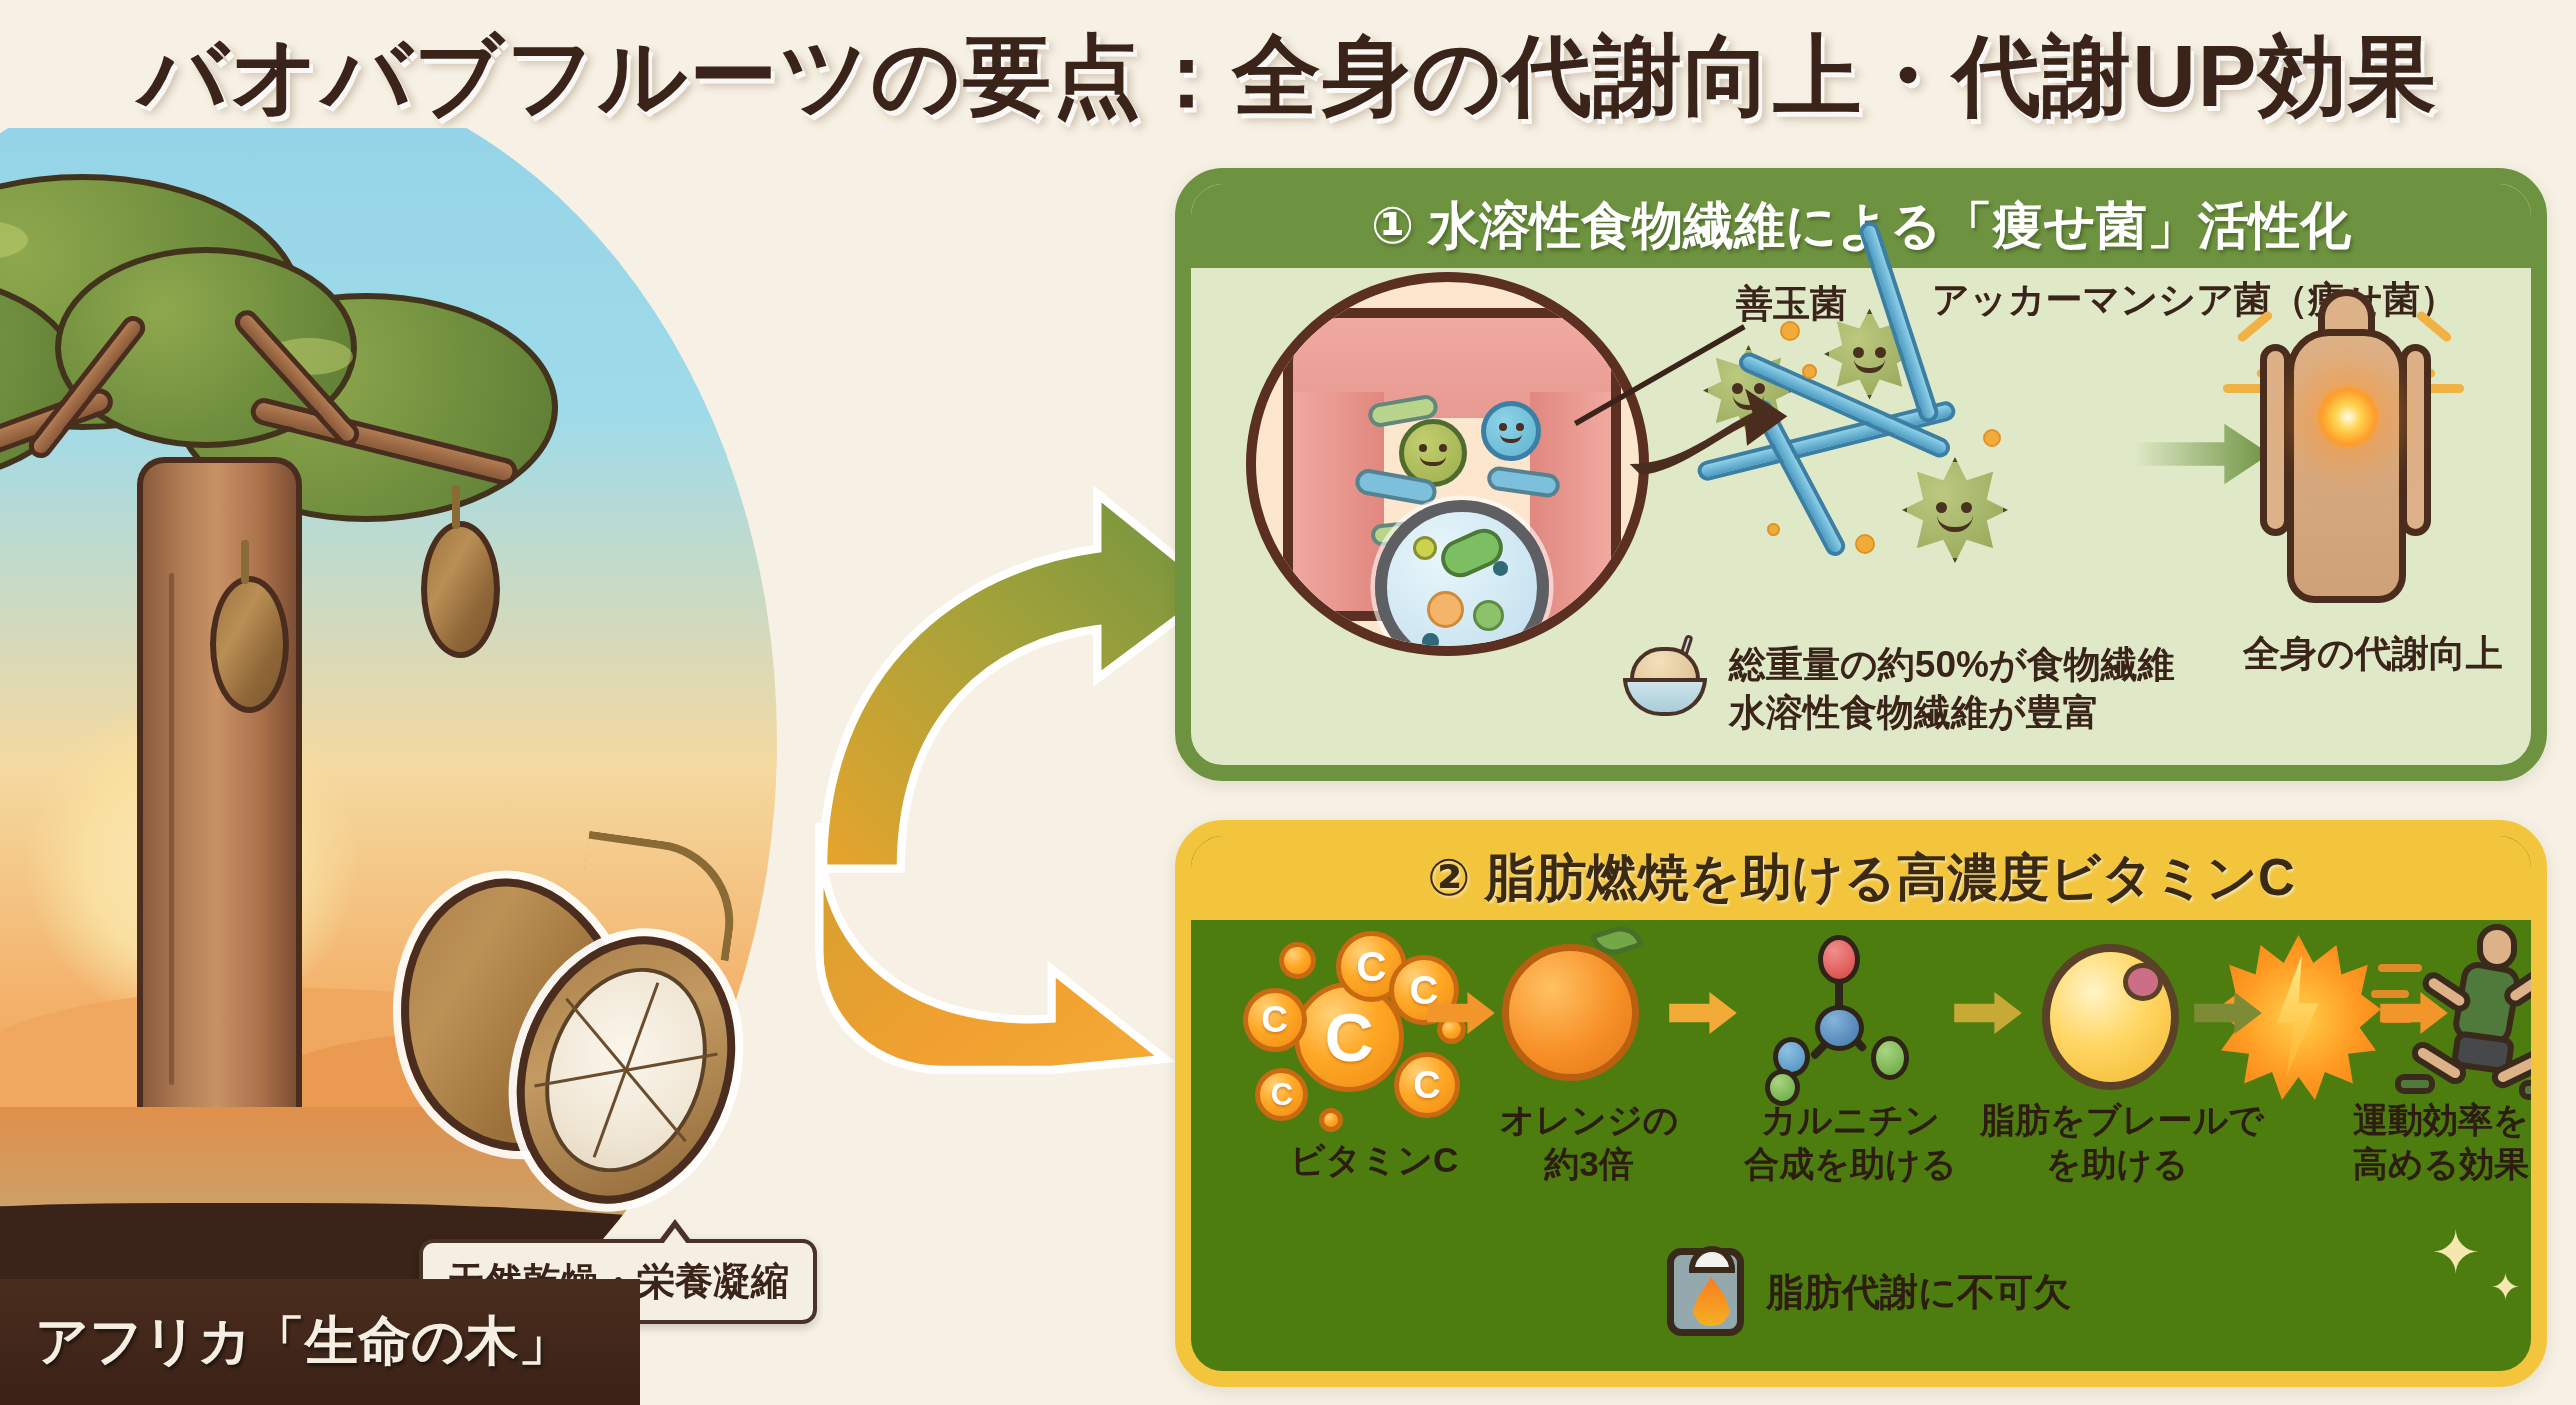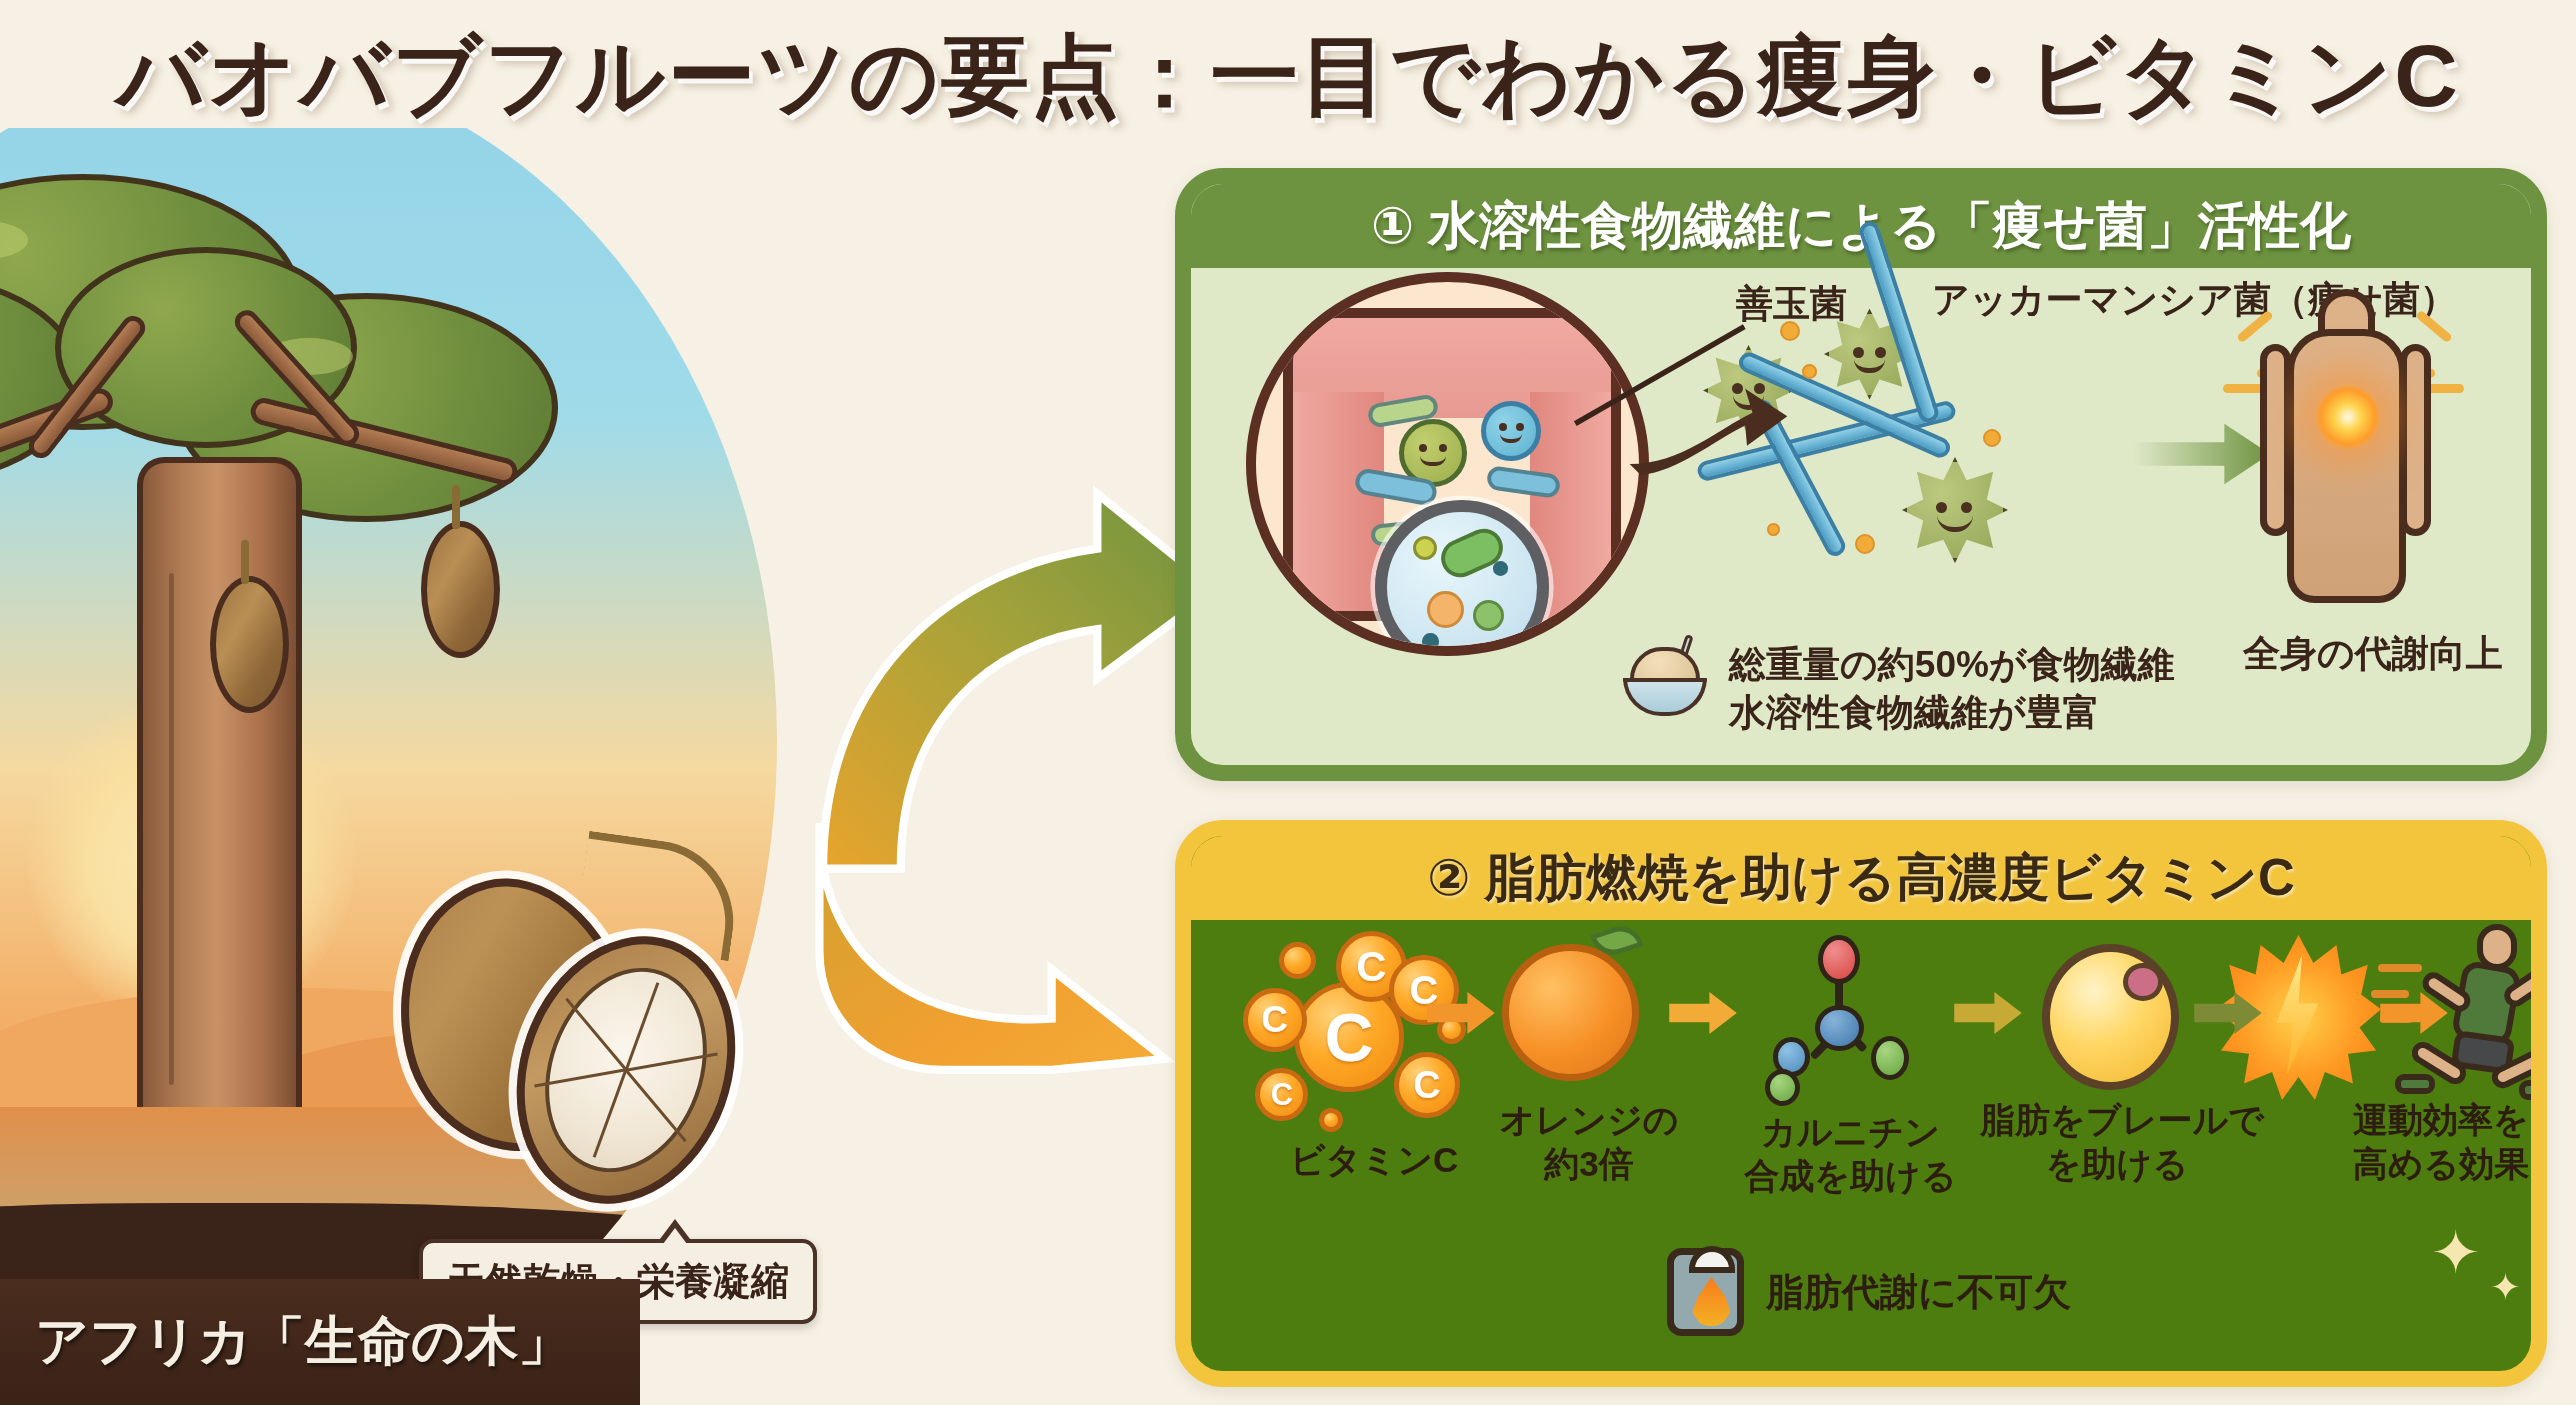--- a/index.html
+++ b/index.html
@@ -400,21 +400,21 @@
     border: 0;
   }
   .bottom-note .t { font-size: 38px; font-weight:700; color:#2d1d10; white-space:nowrap; }
   .sparkle { position:absolute; color:#f6e6b0; font-size:59px; }
 </style>
 </head>
 <body>
 
 <div id="stage">
 
-  <div id="title">バオバブフルーツの要点：一目でわかる痩身・ビタミンC</div>
+  <div id="title">バオバブフルーツの要点：全身の代謝向上・代謝UP効果</div>
 
   <div id="left-art">
     <div id="oval-mask">
       <div class="sun"></div>
       <div class="dune d1"></div>
       <div class="dune d2"></div>
 
       <div class="canopy-blob" style="left:165px;top:110px;width:439px;height:256px;"></div>
       <div class="canopy-blob" style="left:55px;top:210px;width:329px;height:210px;"></div>
       <div class="canopy-blob" style="left:476px;top:229px;width:384px;height:229px;"></div>
@@ -669,21 +669,21 @@
       <path d="M0 13 L44 13 L44 0 L74 23 L44 46 L44 33 L0 33 Z" fill="#f2952a"></path>
     </svg>
 
     <div class="step" style="left:64px;top:302px;width:238px;">
       <div class="cap">ビタミンC</div>
     </div>
     <div class="step" style="left:302px;top:262px;width:192px;">
       <div class="cap">オレンジの</div>
       <div class="cap">約3倍</div>
     </div>
-    <div class="step" style="left:536px;top:274px;width:247px;">
+    <div class="step" style="left:536px;top:262px;width:247px;">
       <div class="cap">カルニチン</div>
       <div class="cap">合成を助ける</div>
     </div>
     <div class="step" style="left:1140px;top:262px;width:220px;">
       <div class="cap">運動効率を</div>
       <div class="cap">高める効果</div>
     </div>
     <div class="step" style="left:789px;top:262px;width:274px;">
       <div class="cap">脂肪をブレールで</div>
       <div class="cap">を助ける</div>

